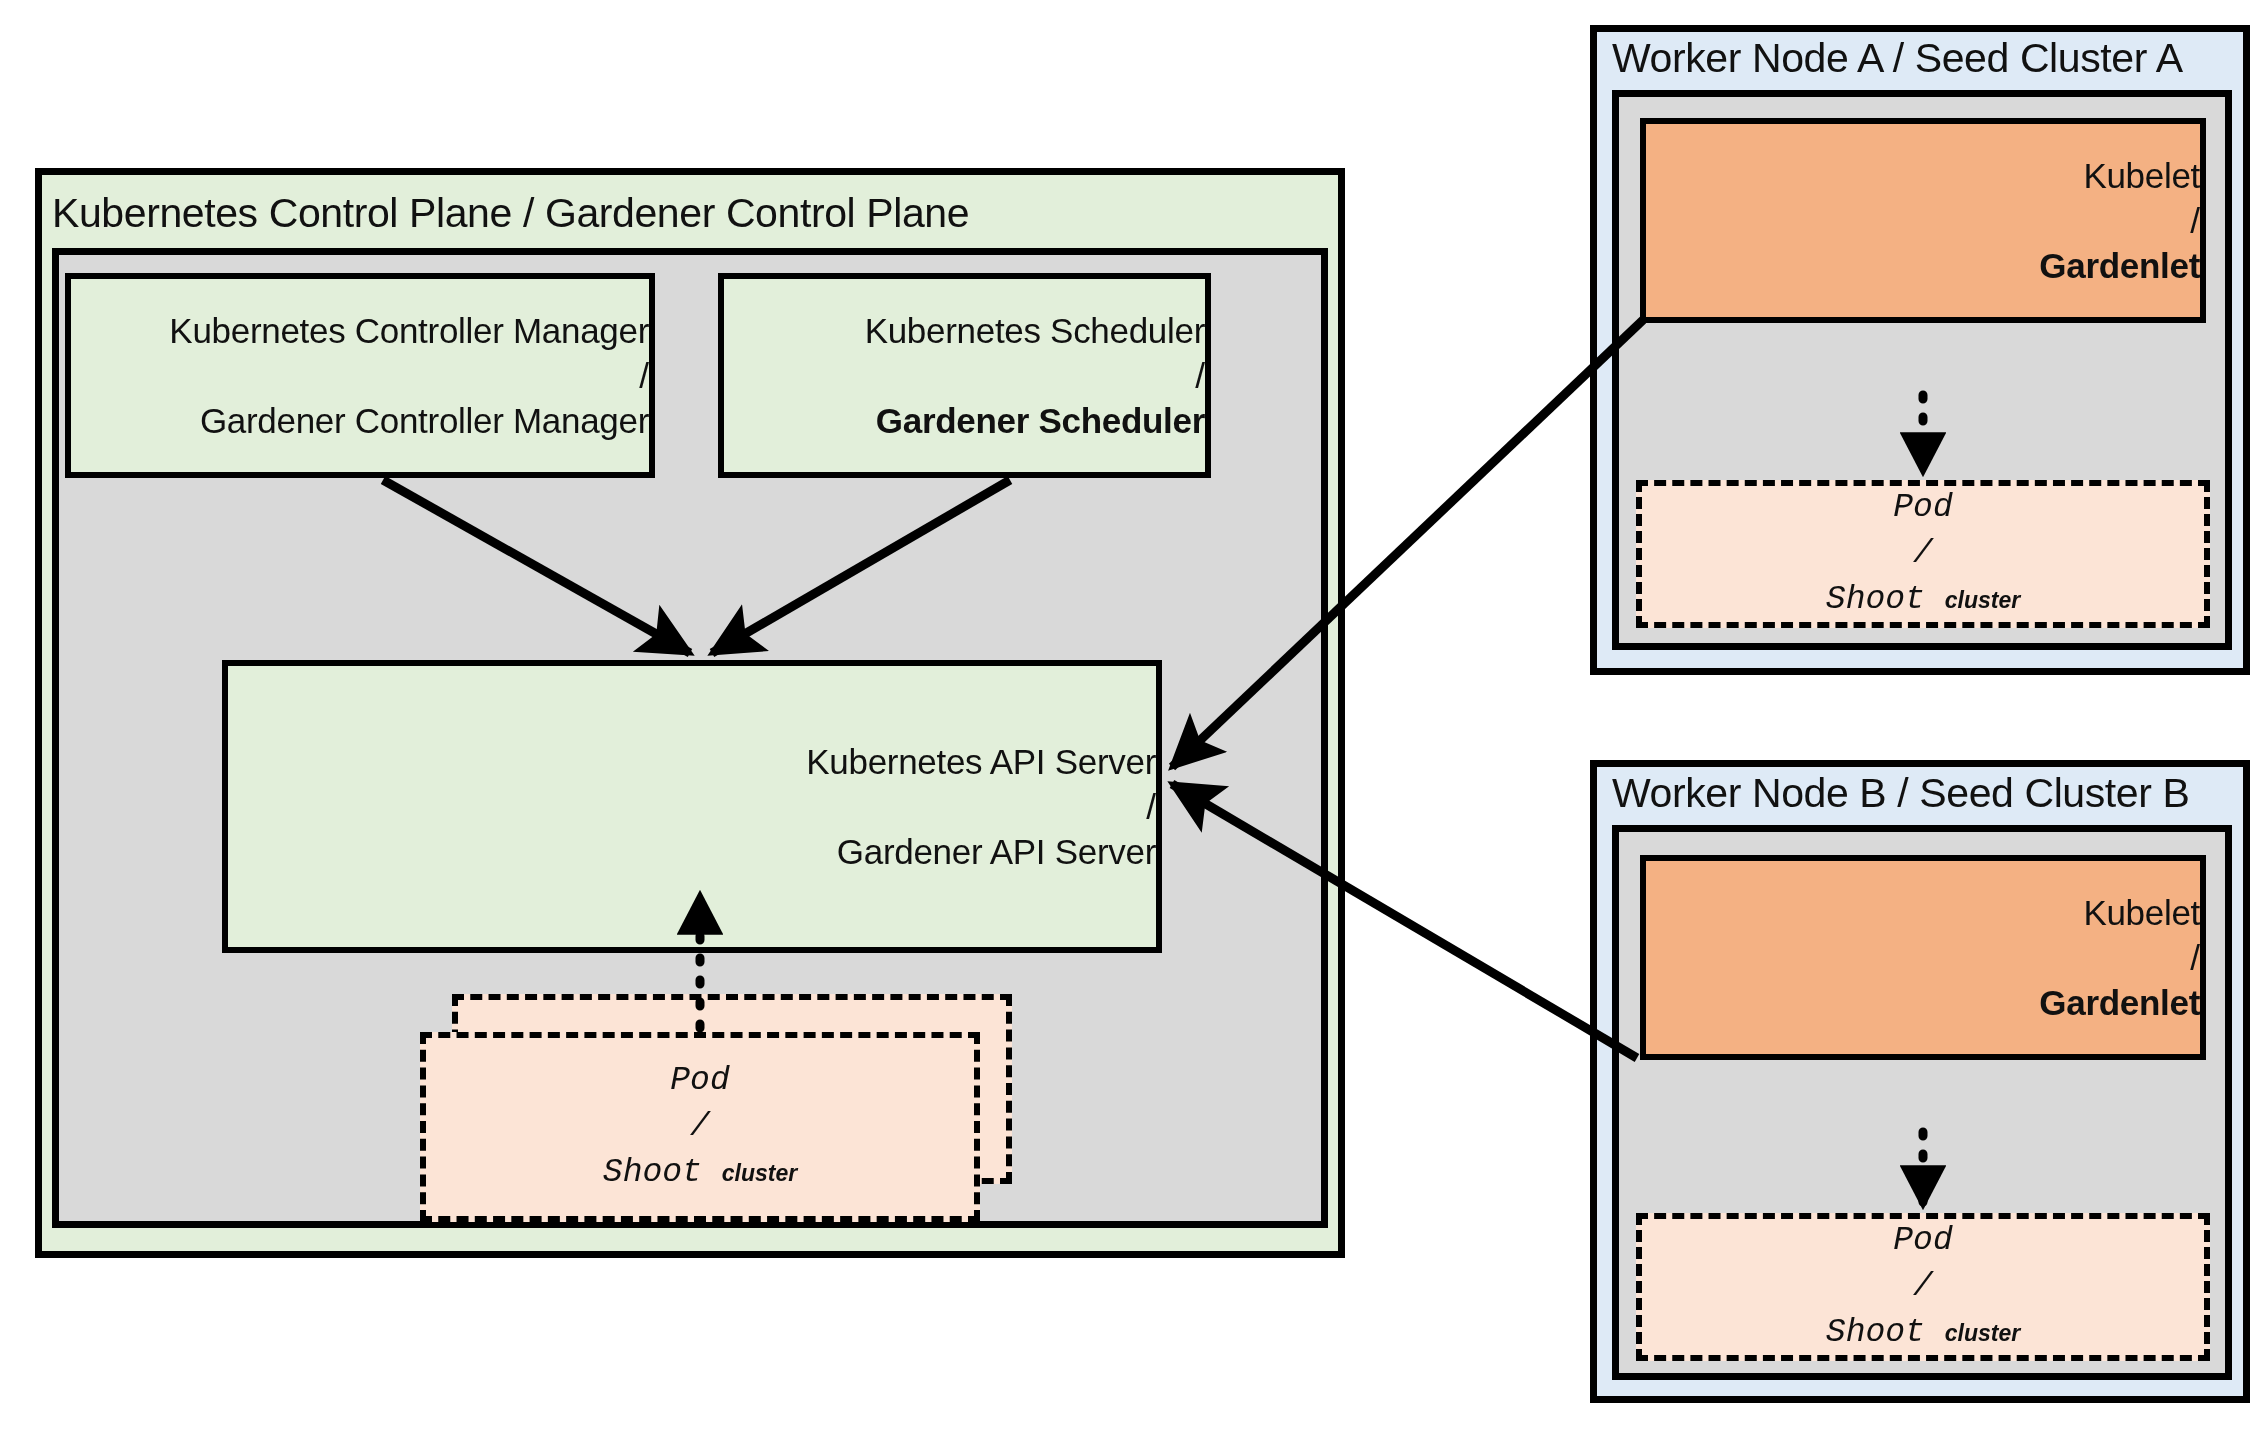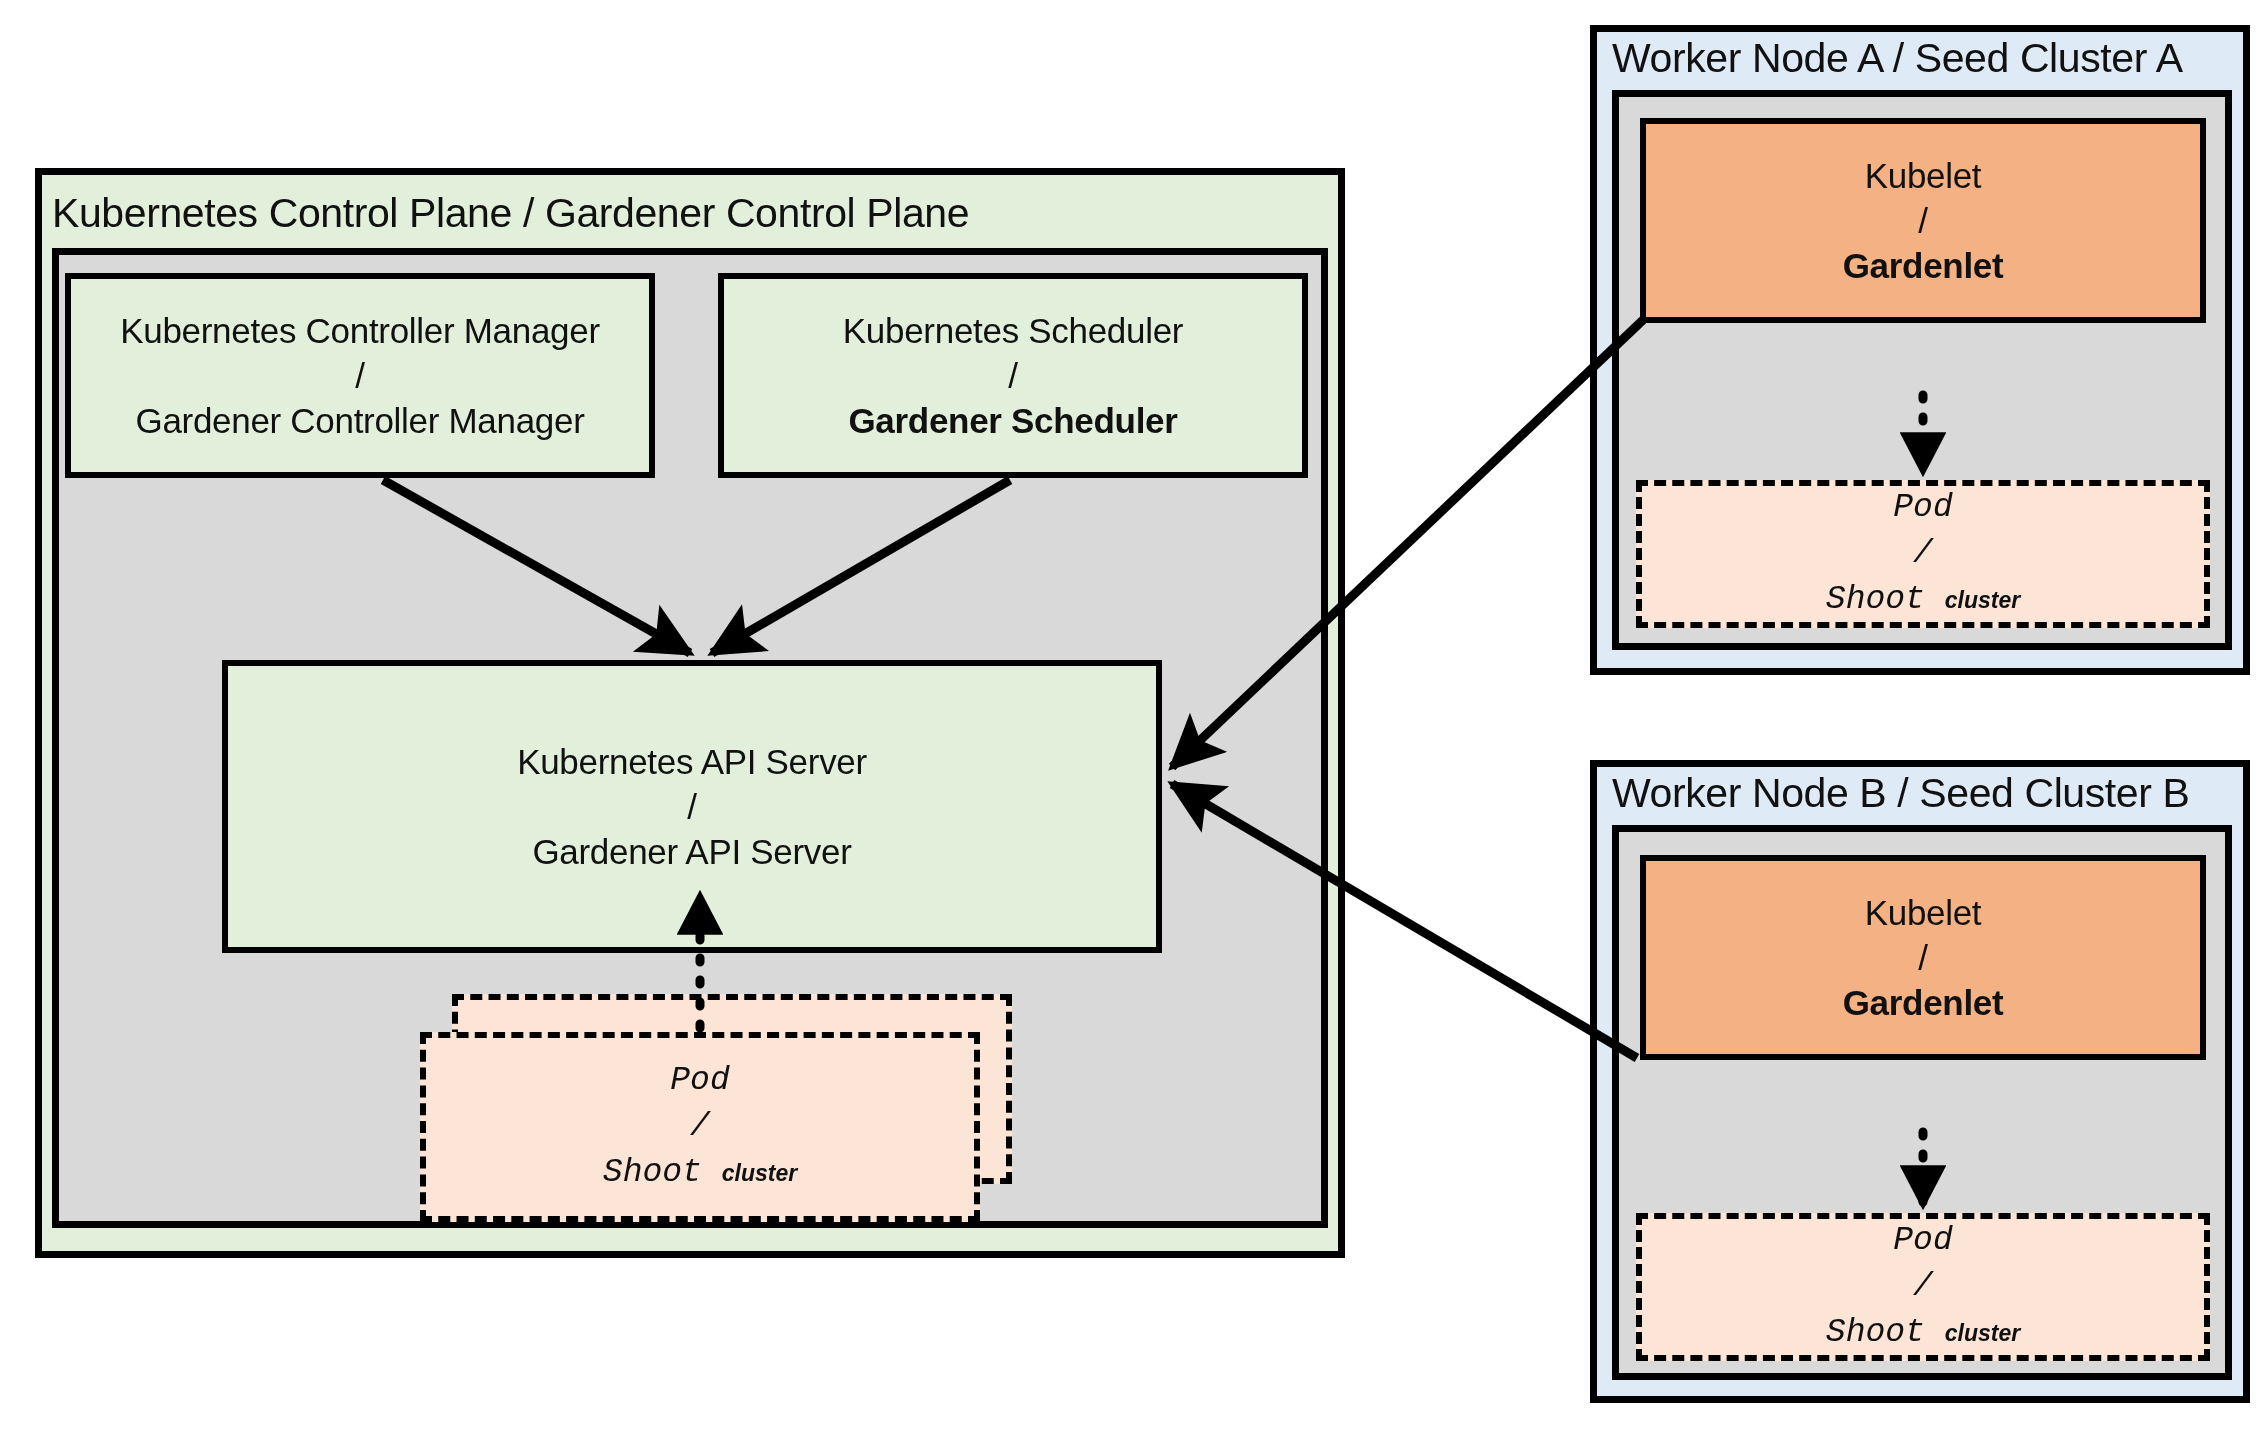--- a/index.html
+++ b/index.html
@@ -12,25 +12,25 @@
   #cp-outer{left:35px;top:168px;width:1310px;height:1090px;
             background:#e2efda;border:7px solid #000;}
   #cp-title{position:absolute;left:52px;top:188px;width:1200px;height:50px;
             font-size:41px;color:#111;line-height:50px;white-space:nowrap;
             letter-spacing:-0.4px;}
   #cp-inner{left:52px;top:248px;width:1276px;height:980px;
             background:#d9d9d9;border:7px solid #000;}
 
   .greenbox{background:#e2efda;border:6px solid #000;}
   #kcm{left:65px;top:273px;width:590px;height:205px;text-decoration:underline;}
-  #ksched{left:718px;top:273px;width:590px;height:205px;}
+  #ksched{left:718px;top:273px;width:493px;height:205px;}
   #apiserver{left:222px;top:660px;width:940px;height:293px;}
 
   .cell{position:absolute;left:0;top:0;width:100%;height:100%;
-        display:flex;flex-direction:column;align-items:center;
+        display:flex;flex-direction:column;align-items:flex-end;
         justify-content:center;gap:0px;}
   .ln{font-size:35px;color:#111;line-height:45px;white-space:nowrap;letter-spacing:-0.3px;}
   .ln.b{font-weight:bold;}
   .slash{font-size:35px;line-height:45px;color:#111;}
 
   
   .pod{background:#fce4d6;border:6px dashed #000;}
   #pod-left-back{left:452px;top:994px;width:560px;height:190px;z-index:2;}
   #pod-left-front{left:420px;top:1032px;width:560px;height:190px;z-index:3;}
   .podtext{position:absolute;left:0;top:0;width:100%;height:100%;

